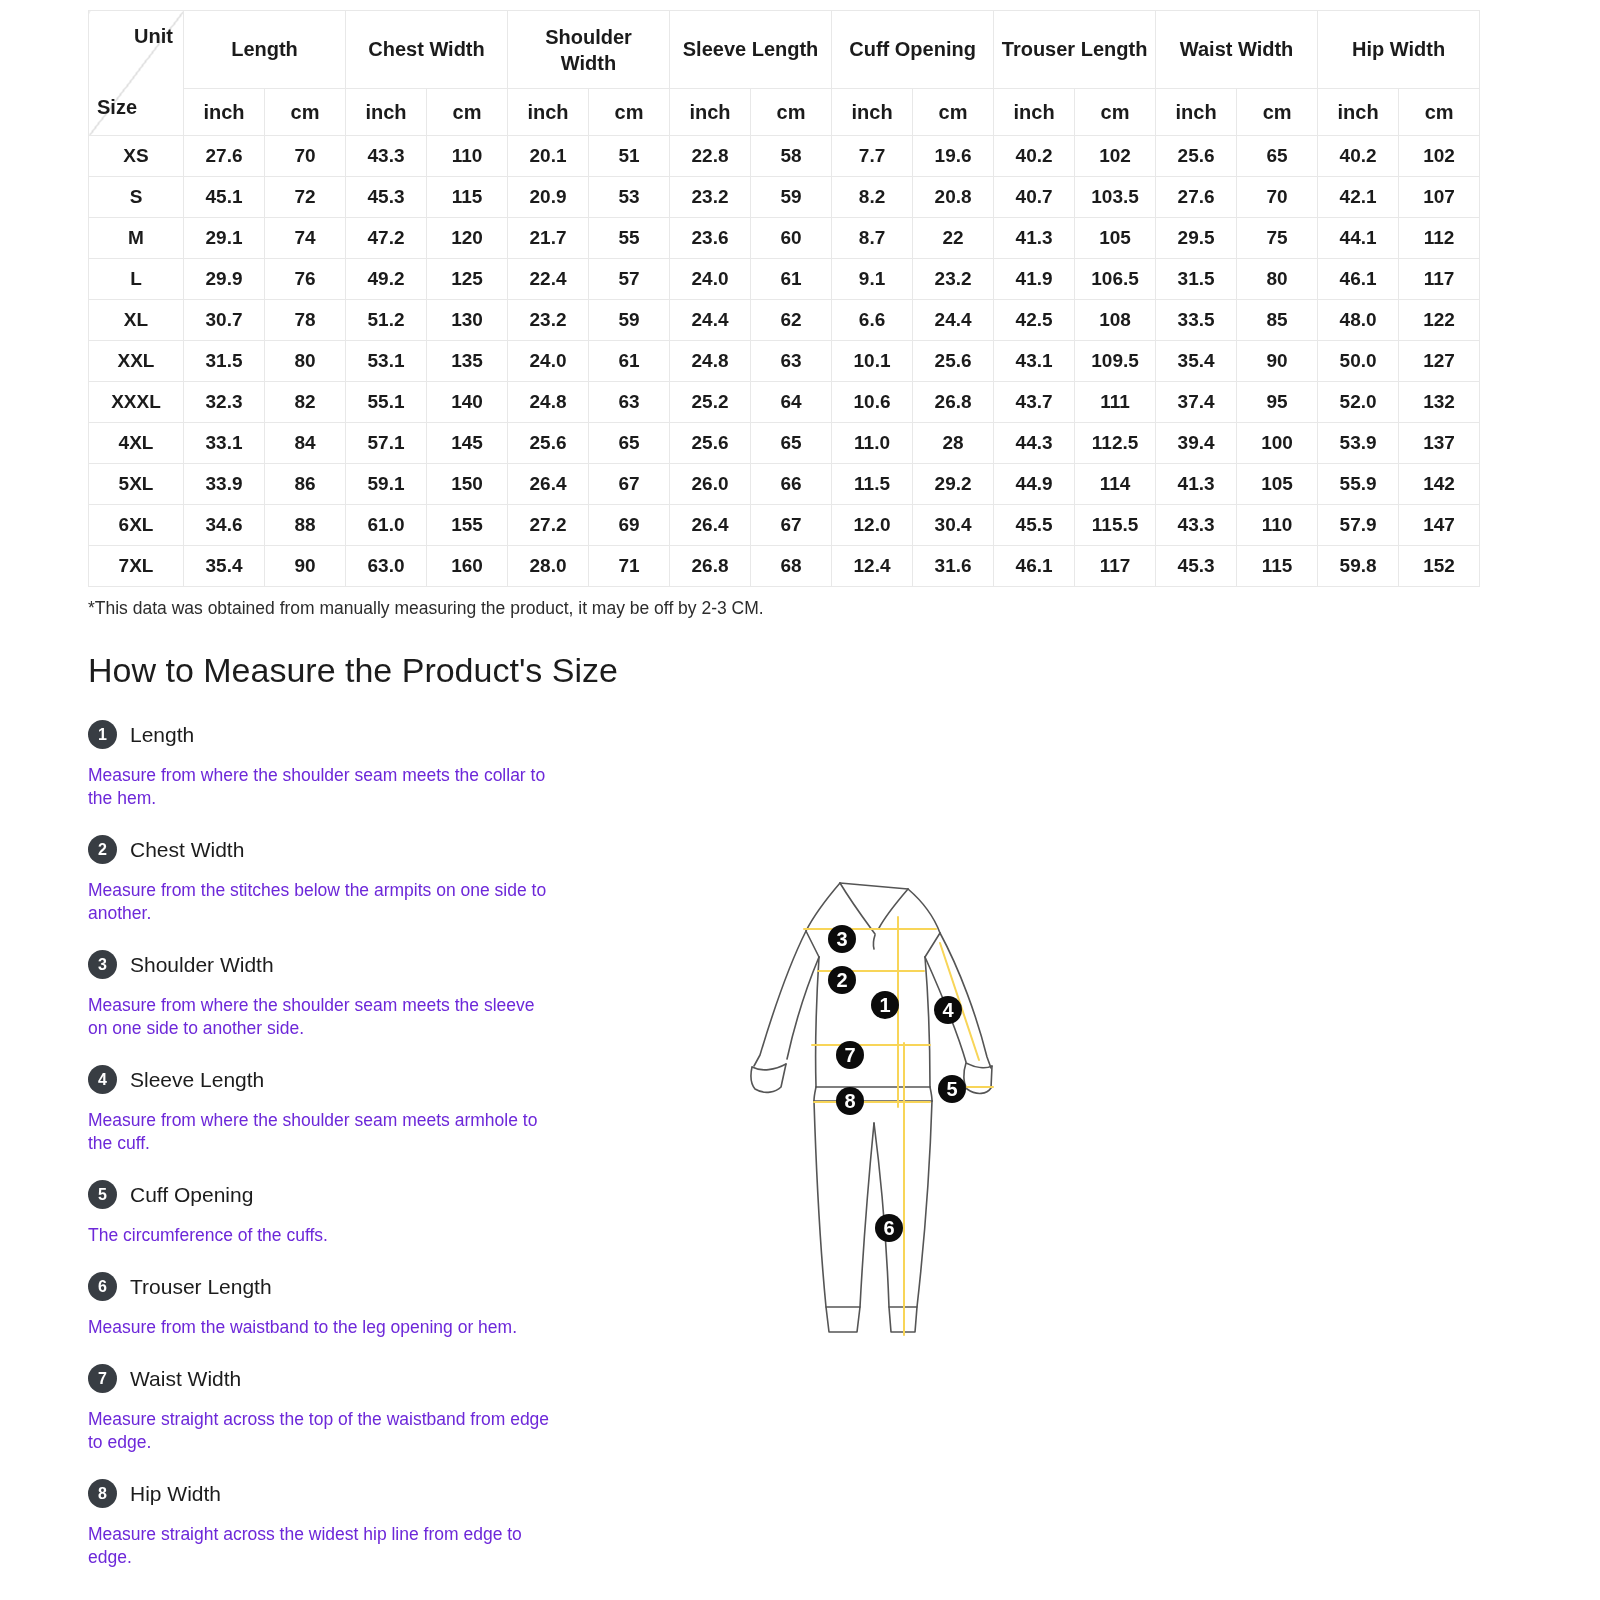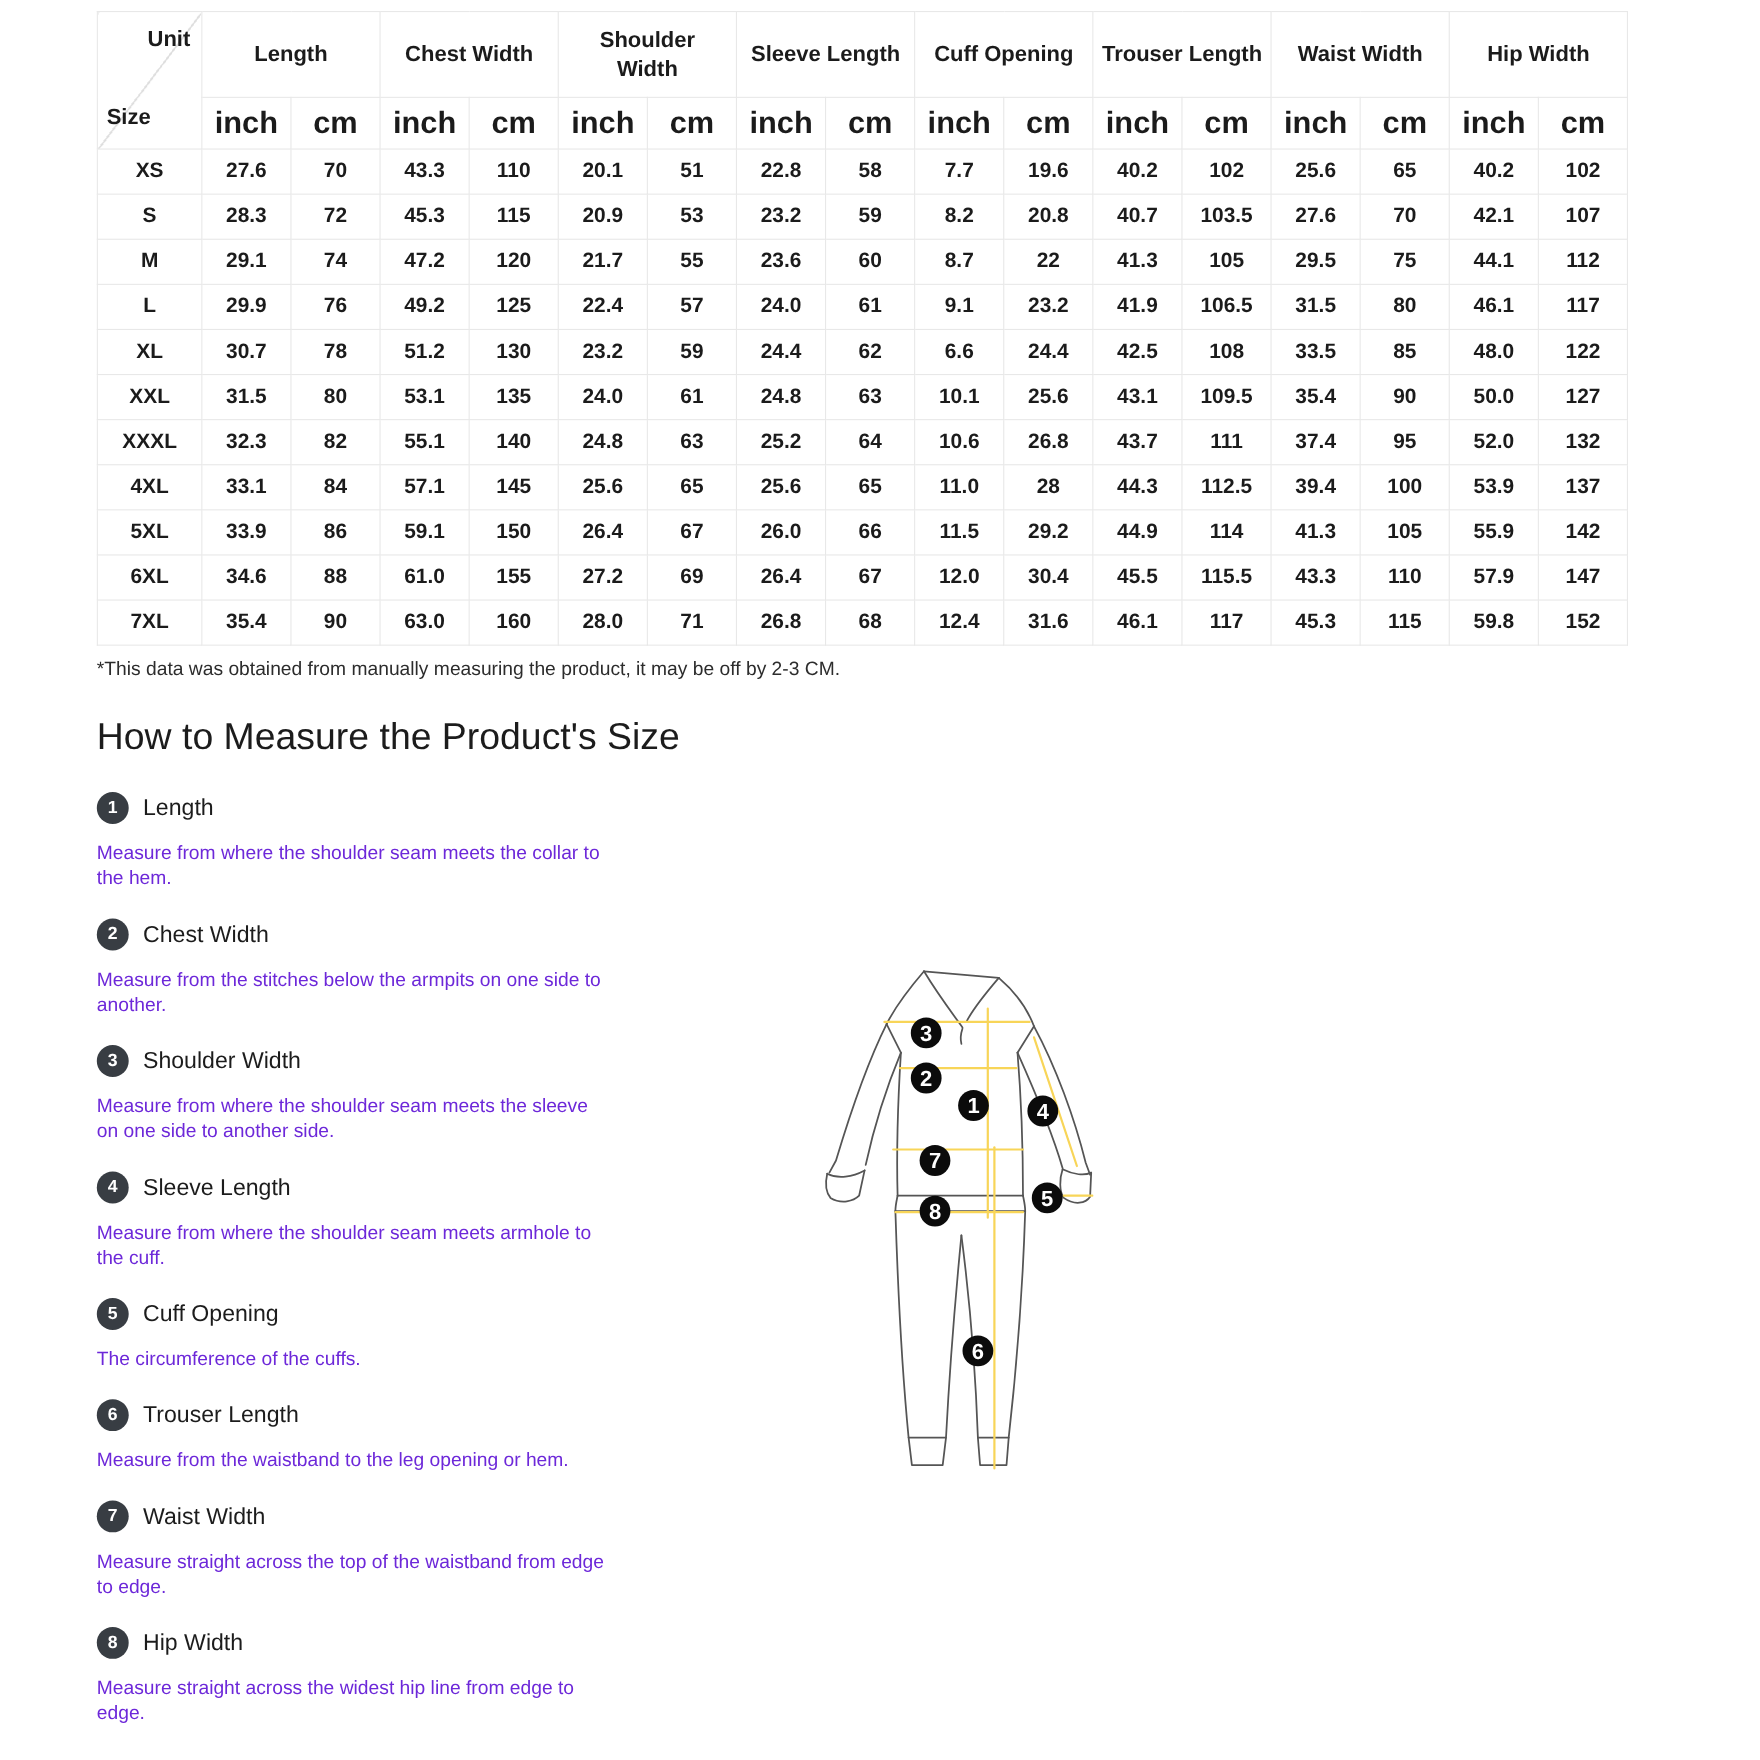--- a/index.html
+++ b/index.html
@@ -14,21 +14,21 @@
   
   table.size-chart{border-collapse:collapse;table-layout:fixed;width:1392px;}
   .size-chart col.c-size{width:95px;}
   .size-chart col.c-unit{width:81px;}
   .size-chart th,.size-chart td{
     border:1px solid #e8e8e8;text-align:center;vertical-align:middle;
     font-weight:700;color:#1b1b1b;padding:0;
   }
   tr[data-name="group-header-row"] th{height:77px;font-size:20px;white-space:nowrap;}
   tr[data-name="group-header-row"] th:nth-child(4){white-space:normal;line-height:1.3;padding:0 26px;}
-  tr[data-name="unit-header-row"] th{height:46px;font-size:28px;}
+  tr[data-name="unit-header-row"] th{height:46px;font-size:20px;}
   .size-chart tbody th,.size-chart tbody td{height:40px;font-size:19px;}
 
   th.corner-cell{
     position:relative;
     background-image:linear-gradient(to bottom right,
       transparent calc(50% - 0.8px),
       #dedede calc(50% - 0.8px) calc(50% + 0.8px),
       transparent calc(50% + 0.8px));
   }
   .corner-top{position:absolute;top:14px;right:10px;font-size:20px;font-weight:700;text-align:right;}
@@ -131,21 +131,21 @@
           <td data-name="measurement-value">19.6</td>
           <td data-name="measurement-value">40.2</td>
           <td data-name="measurement-value">102</td>
           <td data-name="measurement-value">25.6</td>
           <td data-name="measurement-value">65</td>
           <td data-name="measurement-value">40.2</td>
           <td data-name="measurement-value">102</td>
         </tr>
         <tr data-name="table-row">
           <th data-name="size-label">S</th>
-          <td data-name="measurement-value">28.3</td>
+          <td data-name="measurement-value">45.1</td>
           <td data-name="measurement-value">72</td>
           <td data-name="measurement-value">45.3</td>
           <td data-name="measurement-value">115</td>
           <td data-name="measurement-value">20.9</td>
           <td data-name="measurement-value">53</td>
           <td data-name="measurement-value">23.2</td>
           <td data-name="measurement-value">59</td>
           <td data-name="measurement-value">8.2</td>
           <td data-name="measurement-value">20.8</td>
           <td data-name="measurement-value">40.7</td>

